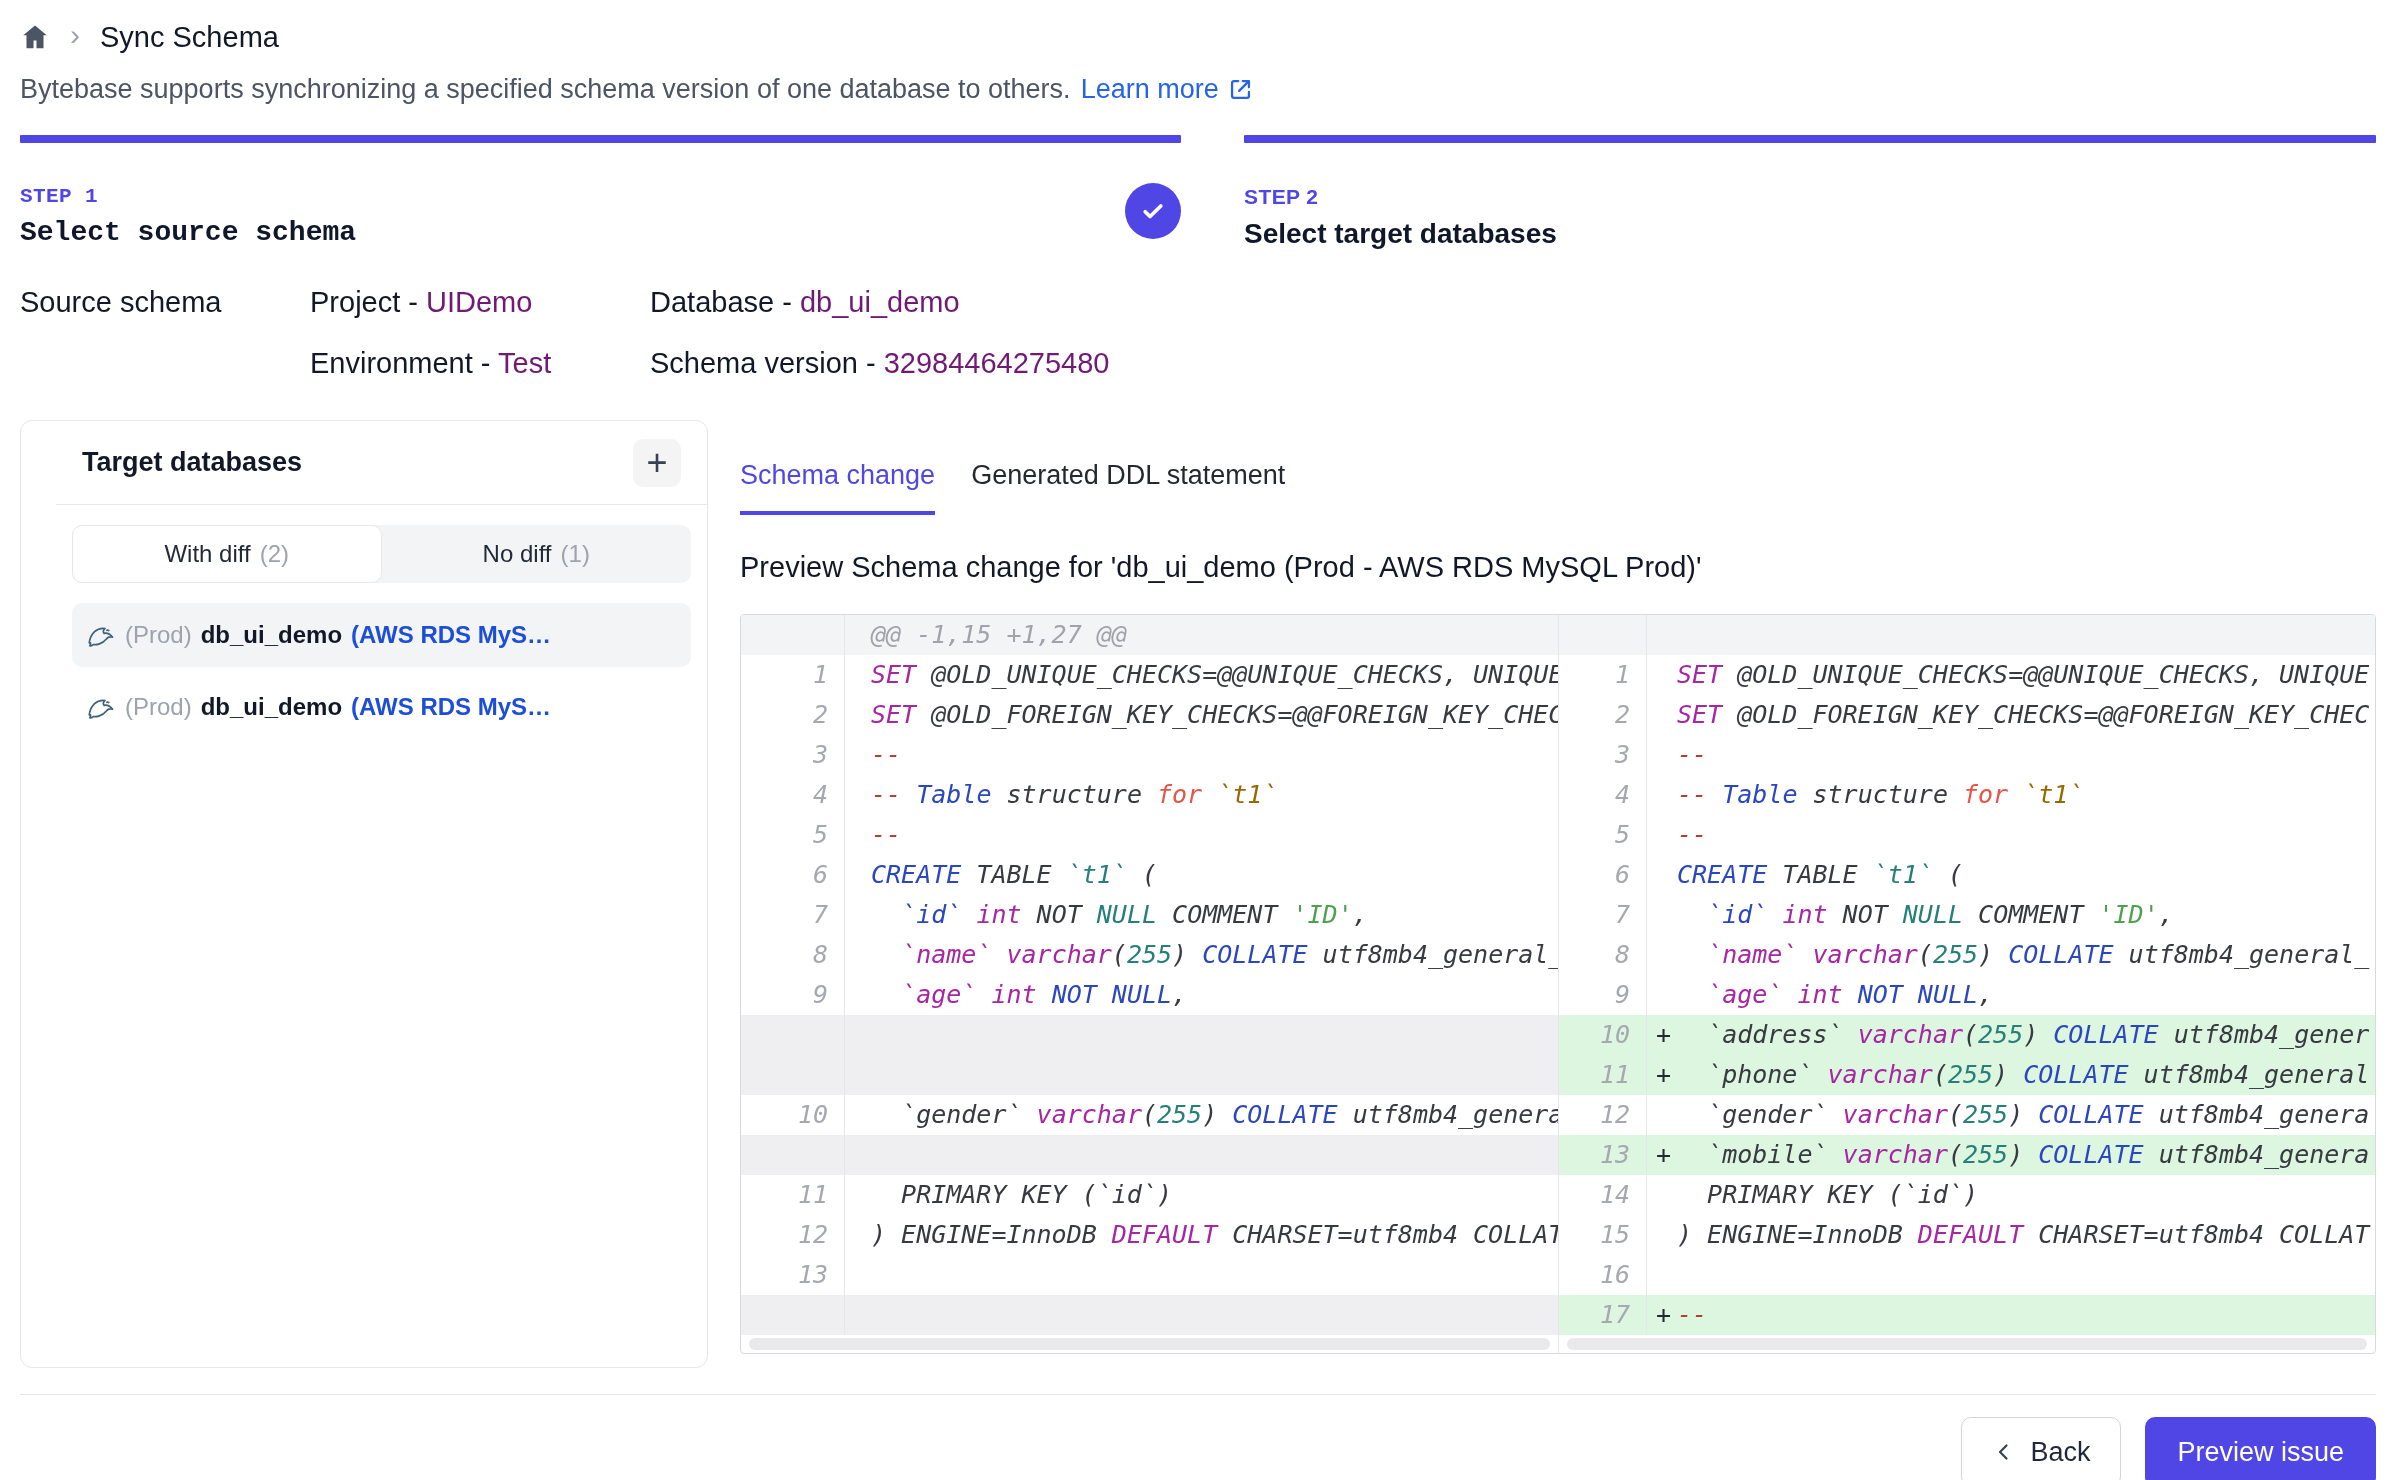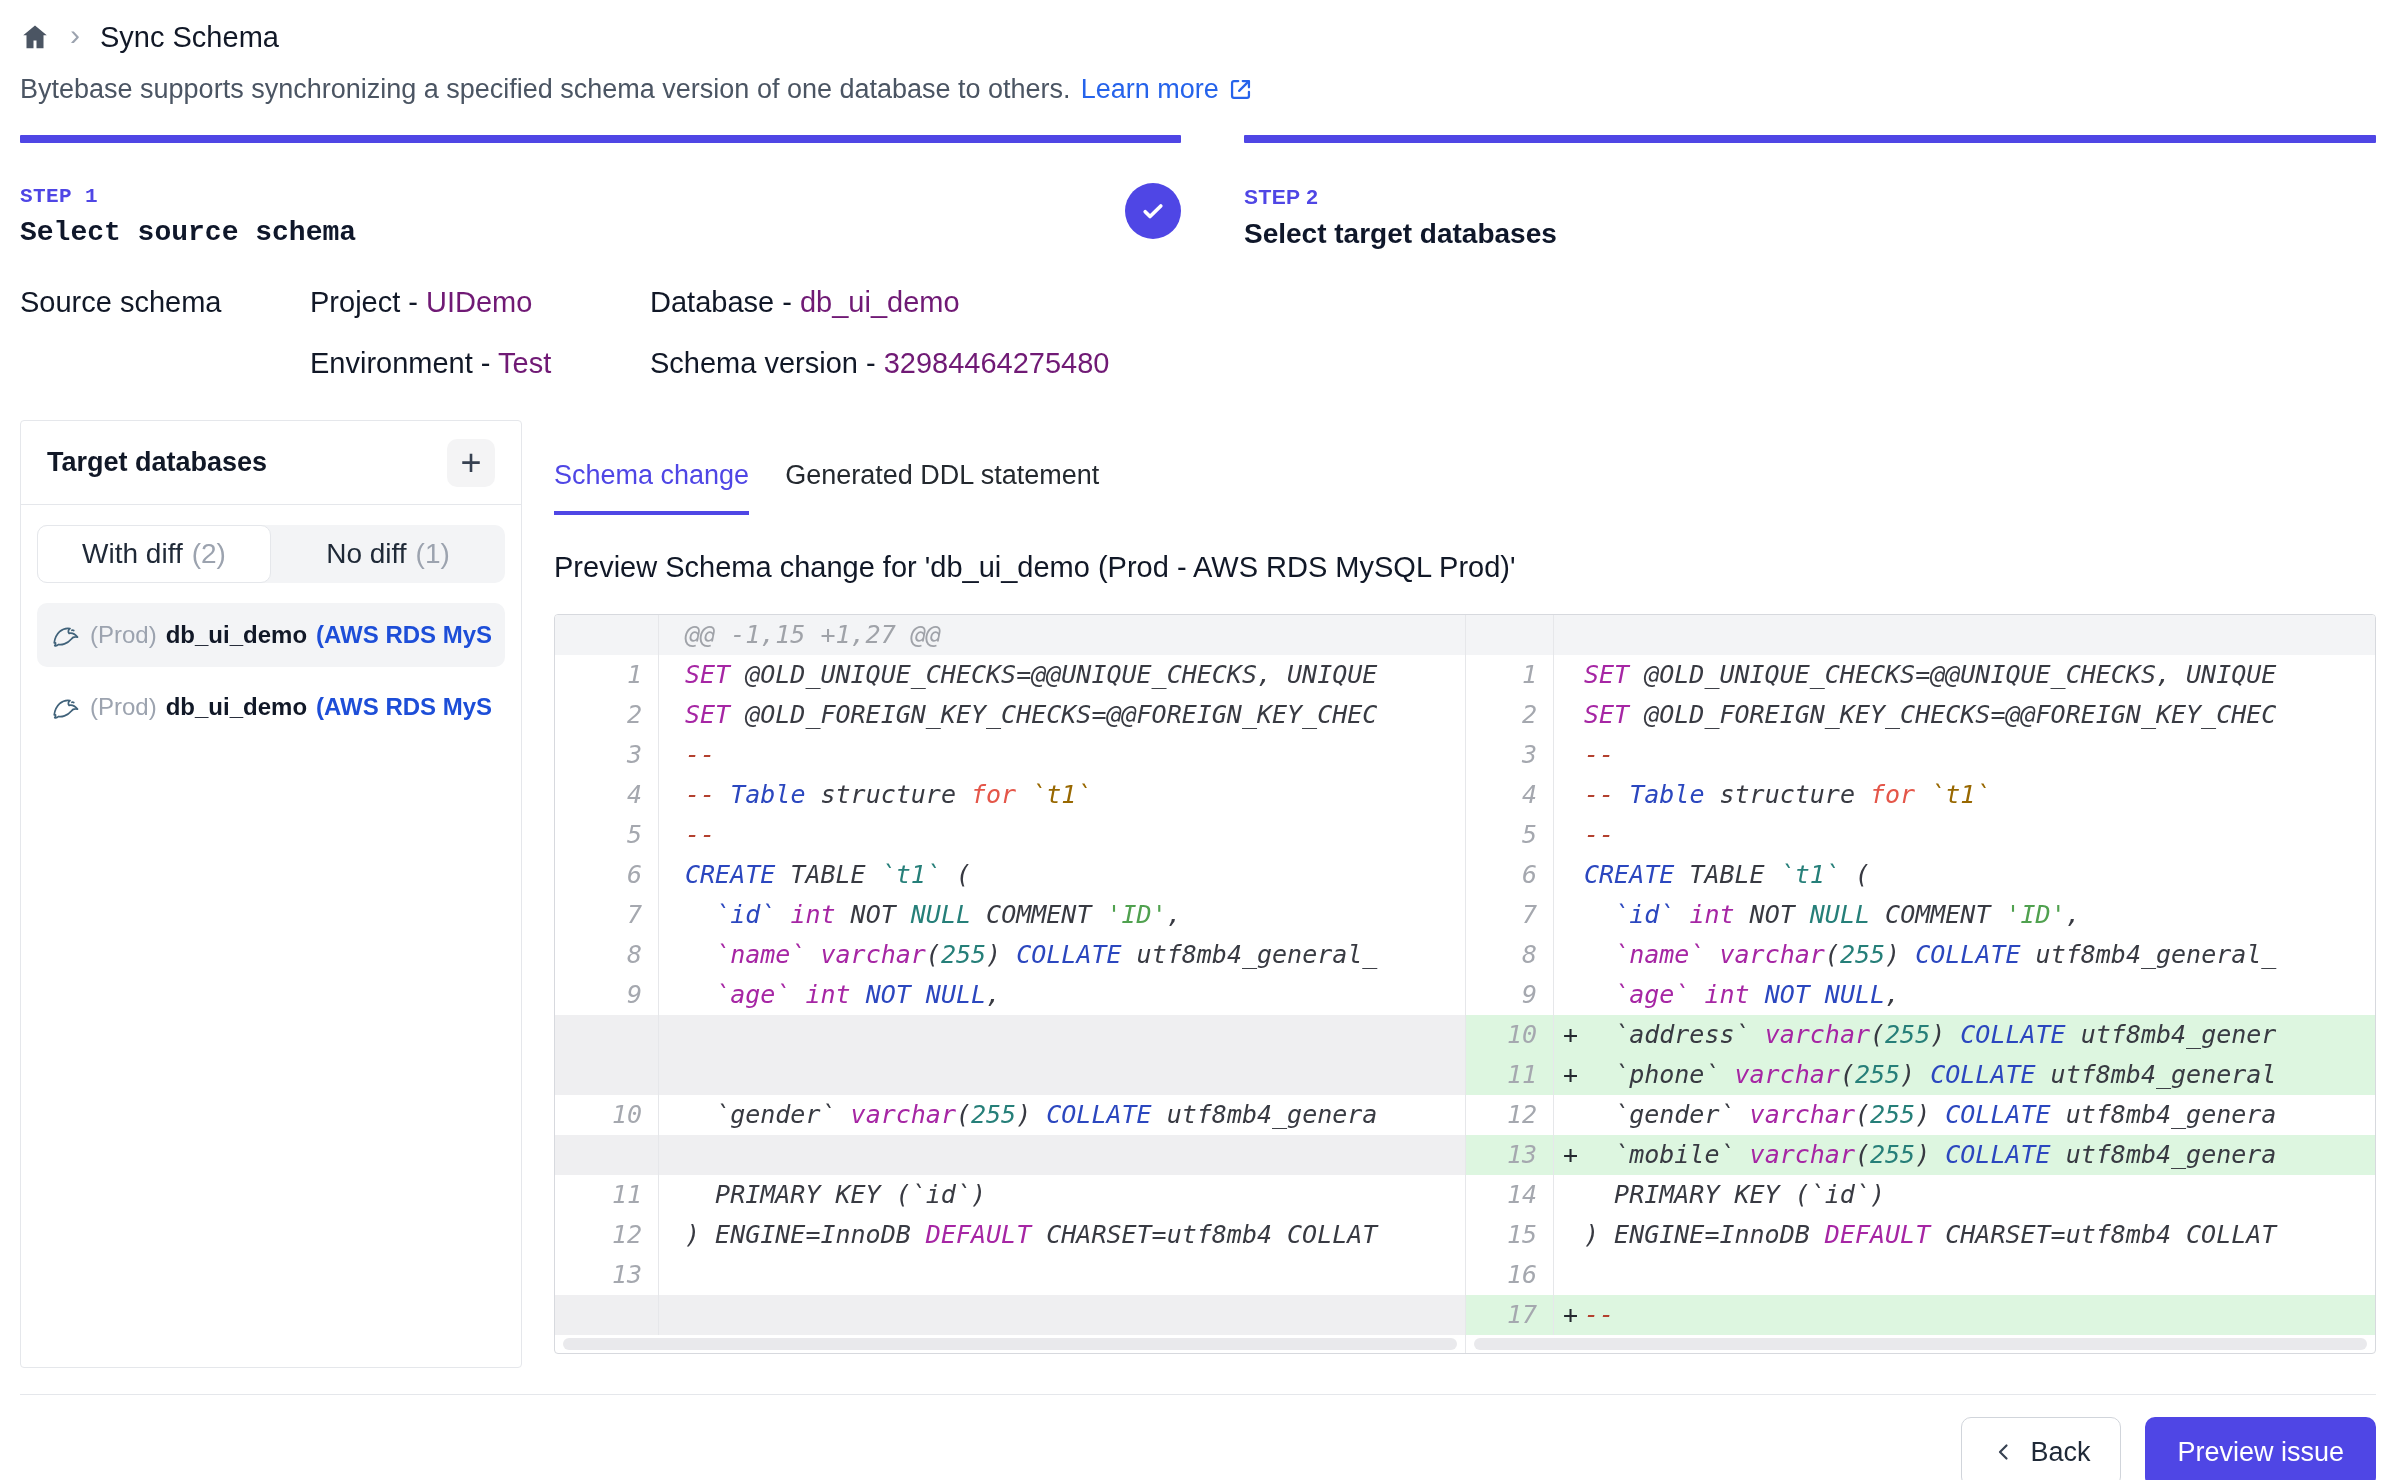--- a/index.html
+++ b/index.html
@@ -31,27 +31,27 @@
   .step-check { position:absolute; right:0; top:48px; width:56px; height:56px; border-radius:50%; background:#4f46e5; display:flex; align-items:center; justify-content:center; }
 
   
   .source { margin-top:36px; display:grid; grid-template-columns:290px 340px 1fr; row-gap:28px; font-size:29px; color:#111827; align-items:baseline; }
   .source a { color:#701a75; text-decoration:none; cursor:pointer; }
 
   
   .main { margin-top:40px; display:flex; gap:32px; height:948px; }
 
   
-  .card { width:502px; flex:0 0 auto; border:1px solid #e5e7eb; border-radius:4px; background:#fff; }
+  .card { width:688px; flex:0 0 auto; border:1px solid #e5e7eb; border-radius:12px; background:#fff;padding-left:35px; }
   .card-header { height:84px; padding:0 26px; display:flex; align-items:center; justify-content:space-between; border-bottom:1px solid #e5e7eb; }
   .card-title { font-size:27px; font-weight:600; color:#111827; }
   .add-btn { width:48px; height:48px; border-radius:10px; background:#f4f4f5; border:none; font-size:36px; font-weight:300; color:#374151; display:flex; align-items:center; justify-content:center; cursor:pointer; font-family:inherit; line-height:1; }
   .card-body { padding:20px 16px; }
   .seg { height:58px; background:#f3f4f6; border-radius:10px; display:flex; padding:0; }
-  .seg-item { flex:1; display:flex; align-items:center; justify-content:center; gap:9px; font-size:28px; color:#1f2937; border-radius:10px; cursor:pointer; border:1px solid transparent; }
+  .seg-item { flex:1; display:flex; align-items:center; justify-content:center; gap:9px; font-size:24px; color:#1f2937; border-radius:10px; cursor:pointer; border:1px solid transparent; }
   .seg-item.active { background:#fff; border-color:#e5e7eb; }
   .seg-count { color:#9ca3af; }
   .db-list { margin-top:20px; display:flex; flex-direction:column; gap:8px; }
   .db-item { height:64px; border-radius:10px; display:flex; align-items:center; gap:9px; padding:0 14px; font-size:24px; cursor:pointer; white-space:nowrap; overflow:hidden; }
   .db-item.selected { background:#f3f4f6; }
   .db-env { color:#9ca3af; }
   .db-name { color:#111827; font-weight:600; }
   .db-suffix { color:#1d4ed8; overflow:hidden; text-overflow:clip;font-weight:bold; }
 
   

